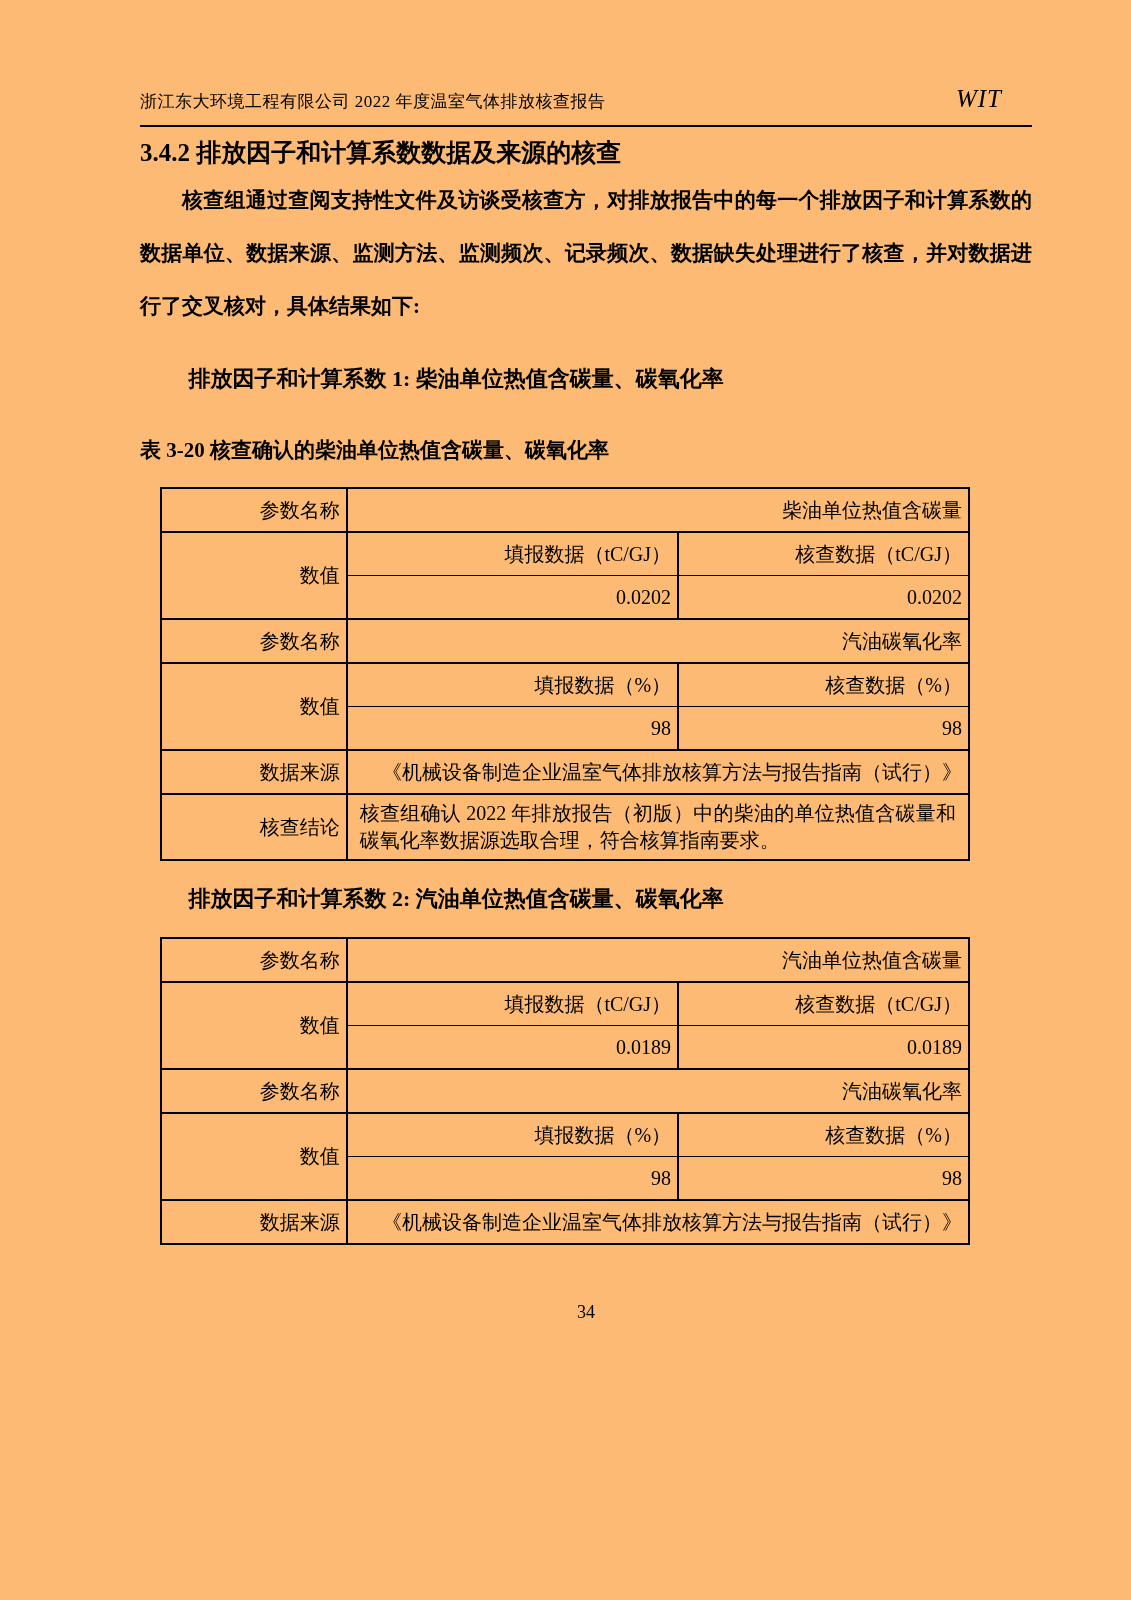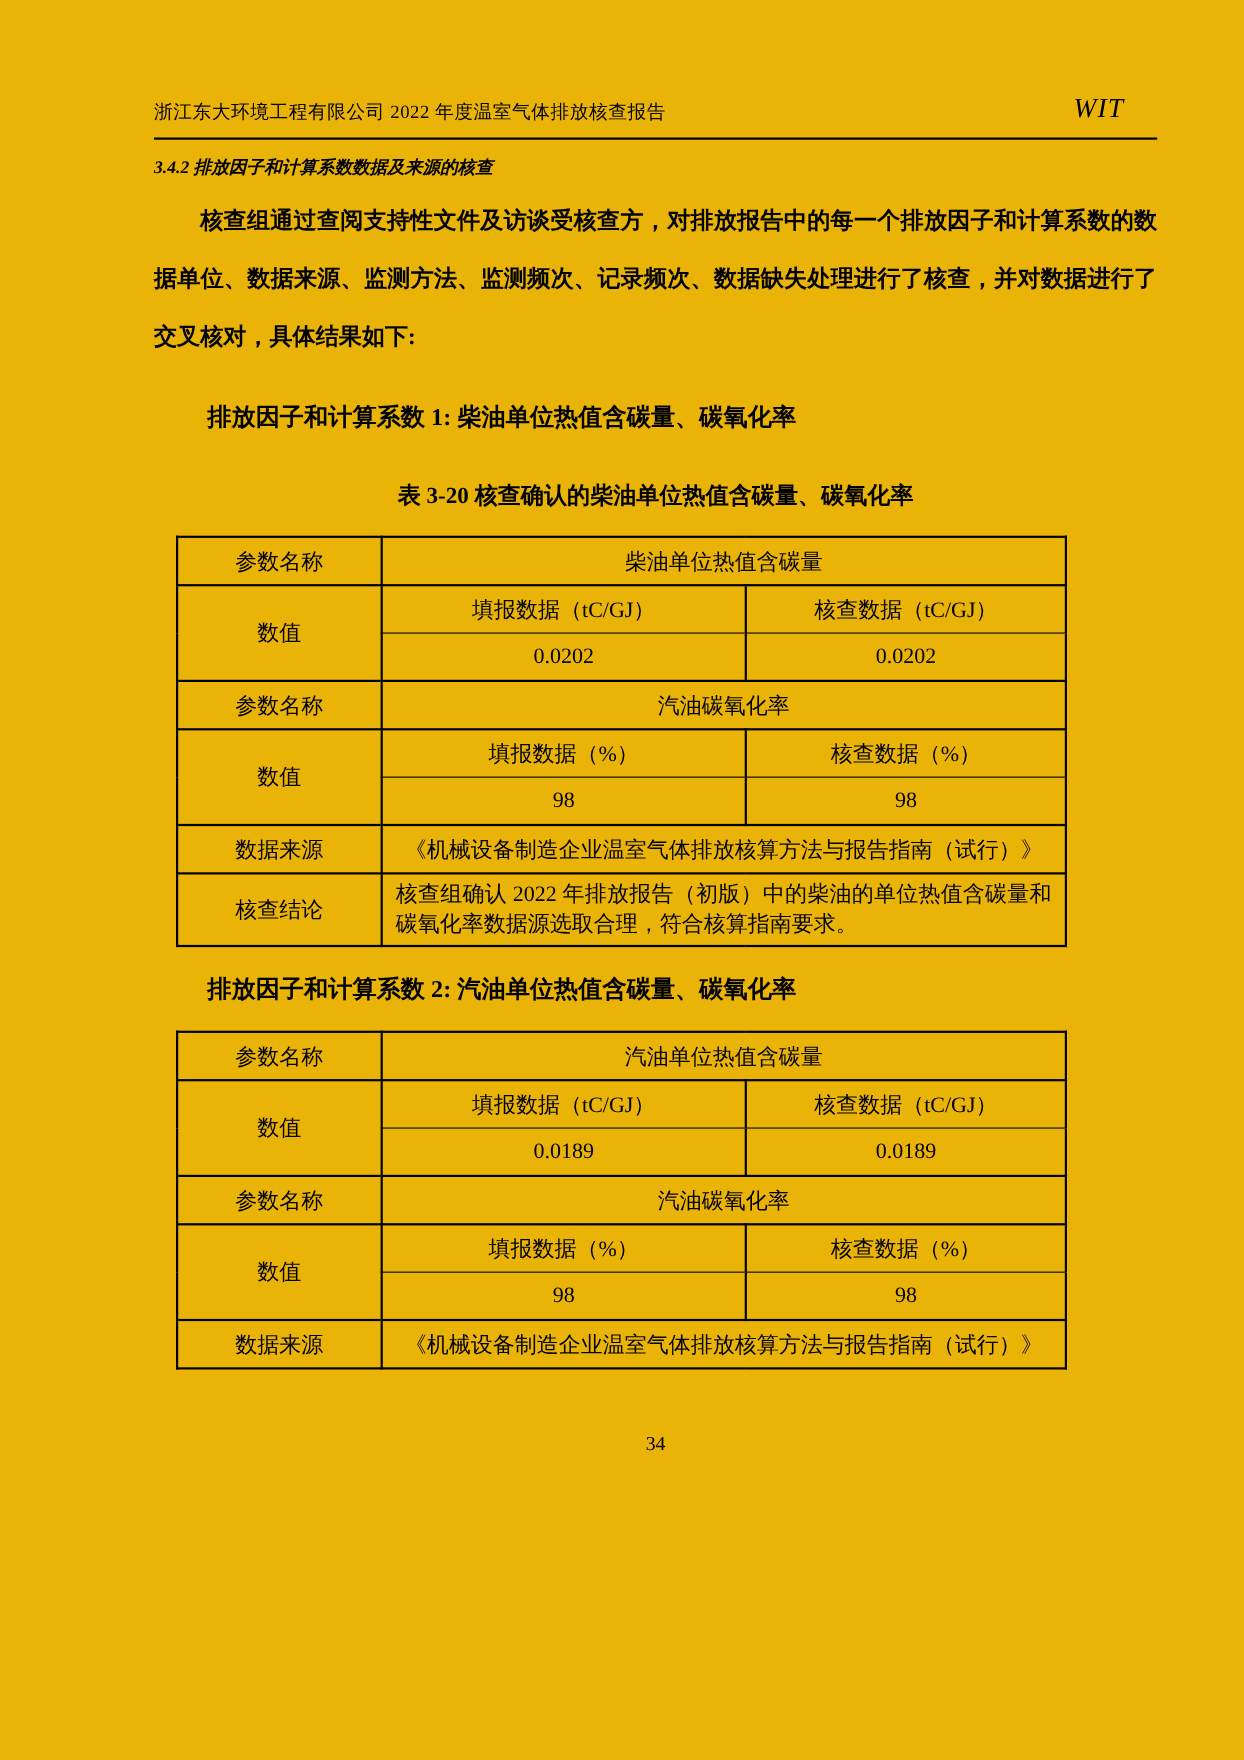--- a/index.html
+++ b/index.html
@@ -1,56 +1,56 @@
 <!DOCTYPE html>
 <html><head>
 <meta charset="utf-8">
 <style>
   html,body{margin:0;padding:0;background:#e8e8e8;}
   .page{
-    width:1131px;height:1600px;background:#eab308;color:#000;
+    width:1131px;height:1600px;background:#fdba74;color:#000;
     font-family:"Liberation Serif","DejaVu Serif",serif;
     position:relative;box-sizing:border-box;
-    padding:85px 79px 0 140px;overflow:hidden;
+    padding:85px 99px 0 140px;overflow:hidden;
   }
   
   .hdr{
     display:flex;justify-content:space-between;align-items:flex-end;
     border-bottom:2px solid #000;padding-bottom:12px;
   }
   .hdr-left{font-size:17px;letter-spacing:0.5px;}
   .hdr-right{font-size:25px;letter-spacing:1px;padding-right:30px;font-style:italic;}
   
   .para{
     font-size:21px;line-height:53px;text-align:justify;
     text-indent:2em;margin:0;
   }
   .p1{margin-top:18px;}
   .sec-heading{
-    font-size:16px;font-weight:bold;line-height:32px;margin-top:10px;font-style:italic;
+    font-size:25px;font-weight:bold;line-height:32px;margin-top:10px;
   }
   .p2{margin-top:5px;font-weight:bold;}
   .factor-heading{
     font-size:22px;font-weight:bold;line-height:32px;
     text-indent:2.2em;margin-top:30px;
   }
   .factor-heading.second{margin-top:22px;}
   .tbl-caption{
     font-size:21px;font-weight:bold;line-height:30px;
-    text-align:center;margin-top:40px;
+    text-align:left;margin-top:40px;
   }
   .tbl-caption.second{margin-top:32px;}
   
   table.vtable{
     border-collapse:collapse;table-layout:fixed;
     width:810px;margin-left:20px;margin-top:22px;
     font-size:20px;
   }
   table.vtable td{
-    border:2px solid #000;height:42px;text-align:center;
+    border:2px solid #000;height:42px;text-align:right;
     vertical-align:middle;padding:0 6px;overflow:hidden;
   }
   table.vtable tr.sub td{border-bottom-width:1px;}
   table.vtable tr.val td{border-top-width:1px;margin-top:44px;}
   table.vtable td.conclusion{
     text-align:justify;line-height:27px;padding:5px 12px;height:auto;
   }
   
   .page-number{
     text-align:center;font-size:18px;margin-top:55px;line-height:24px;

